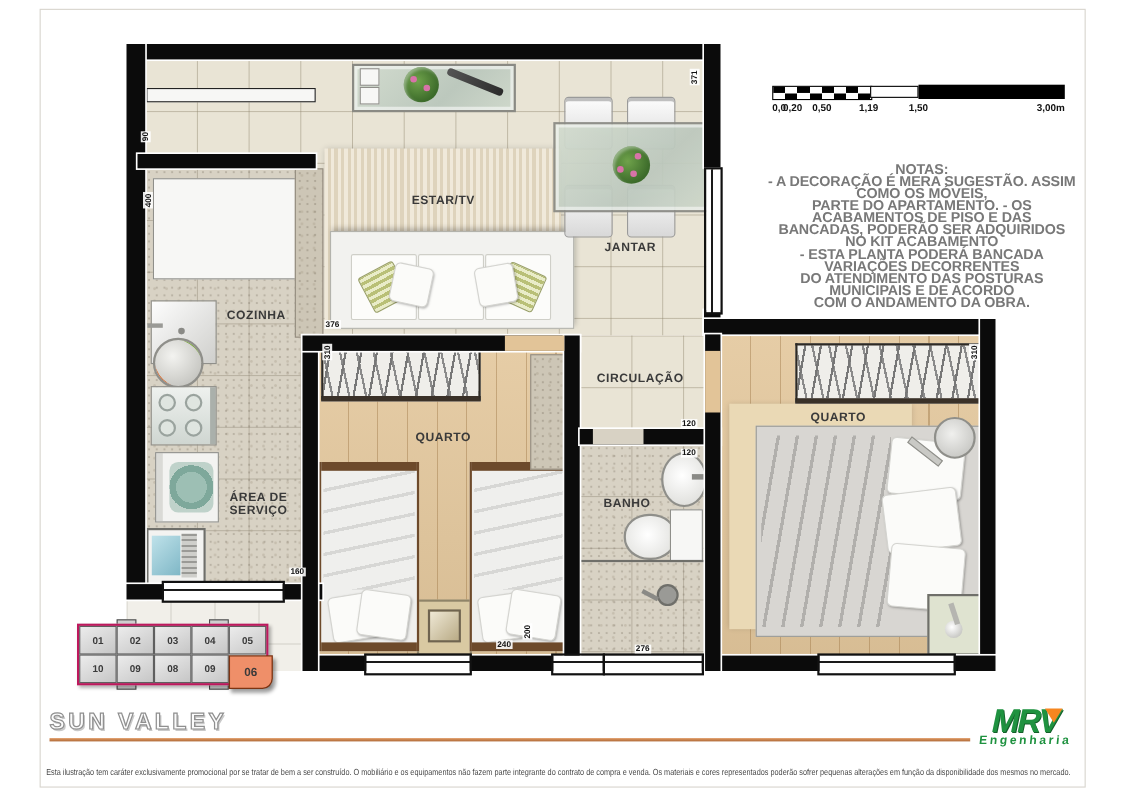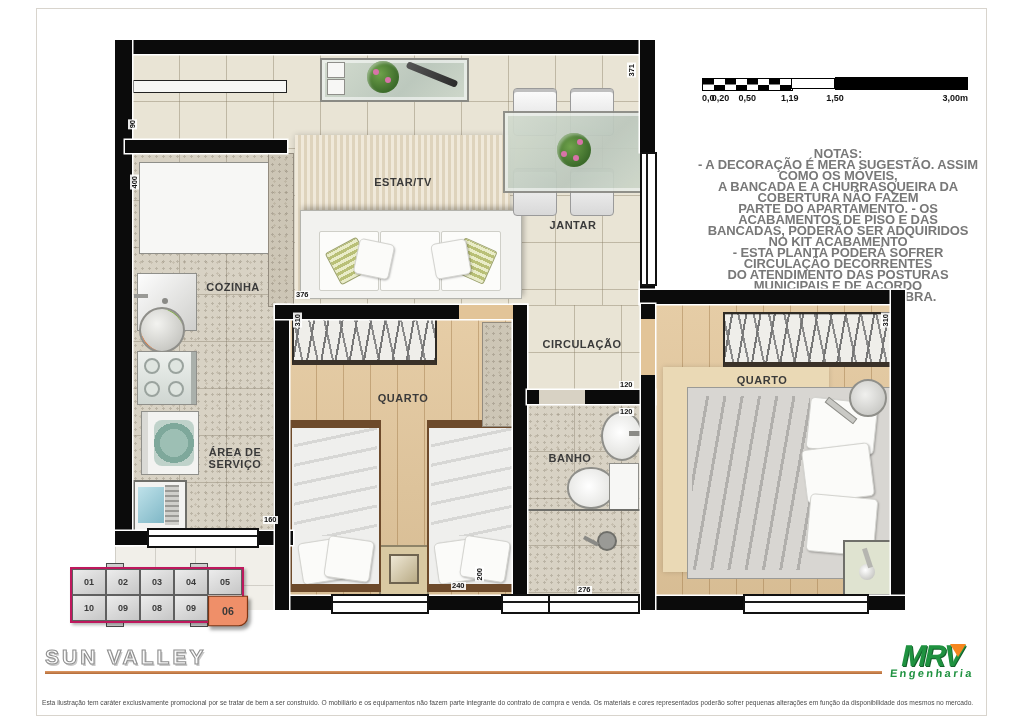--- a/index.html
+++ b/index.html
@@ -261,24 +261,23 @@
         <span style="position: absolute; left: 33%; transform: translateX(-50%);">1,19</span>
         <span style="position: absolute; left: 50%; transform: translateX(-50%);">1,50</span>
         <span style="position: absolute; left: 100%; transform: translateX(-100%);">3,00m</span>
       </div>
   </div>
 
   <div class="abs" style="left:698px;top:148px;width:280px;text-align:center;color:#787878;font-weight:bold;font-size:13px;line-height:11px;letter-spacing:-0.1px">
     <div>NOTAS:</div>
     <div id="notes-lines">
         <div>- A DECORAÇÃO É MERA SUGESTÃO. ASSIM COMO OS MÓVEIS,</div>
-        <div>A BANCADA E A CHURRASQUEIRA DA COBERTURA NÃO FAZEM</div>
         <div>PARTE DO APARTAMENTO. - OS ACABAMENTOS DE PISO E DAS</div>
         <div>BANCADAS, PODERÃO SER ADQUIRIDOS NO KIT ACABAMENTO</div>
-        <div>-  ESTA PLANTA PODERÁ SOFRER CIRCULAÇÃO DECORRENTES</div>
+        <div>-  ESTA PLANTA PODERÁ BANCADA VARIAÇÕES DECORRENTES</div>
         <div>DO ATENDIMENTO DAS POSTURAS  MUNICIPAIS E DE ACORDO</div>
         <div>COM O ANDAMENTO DA OBRA.</div>
       </div>
   </div>
 
   <div class="abs" style="left:70px;top:567px;width:182px;height:56px">
     <div style="position:absolute;left:36px;top:-4px;width:16px;height:6px;background:#cfcfcf;border:1px solid #4a4a4a"></div>
     <div style="position:absolute;left:120px;top:-4px;width:16px;height:6px;background:#cfcfcf;border:1px solid #4a4a4a"></div>
     <div style="position:absolute;left:36px;top:52px;width:16px;height:6px;background:#cfcfcf;border:1px solid #4a4a4a"></div>
     <div style="position:absolute;left:120px;top:52px;width:16px;height:6px;background:#cfcfcf;border:1px solid #4a4a4a"></div>

